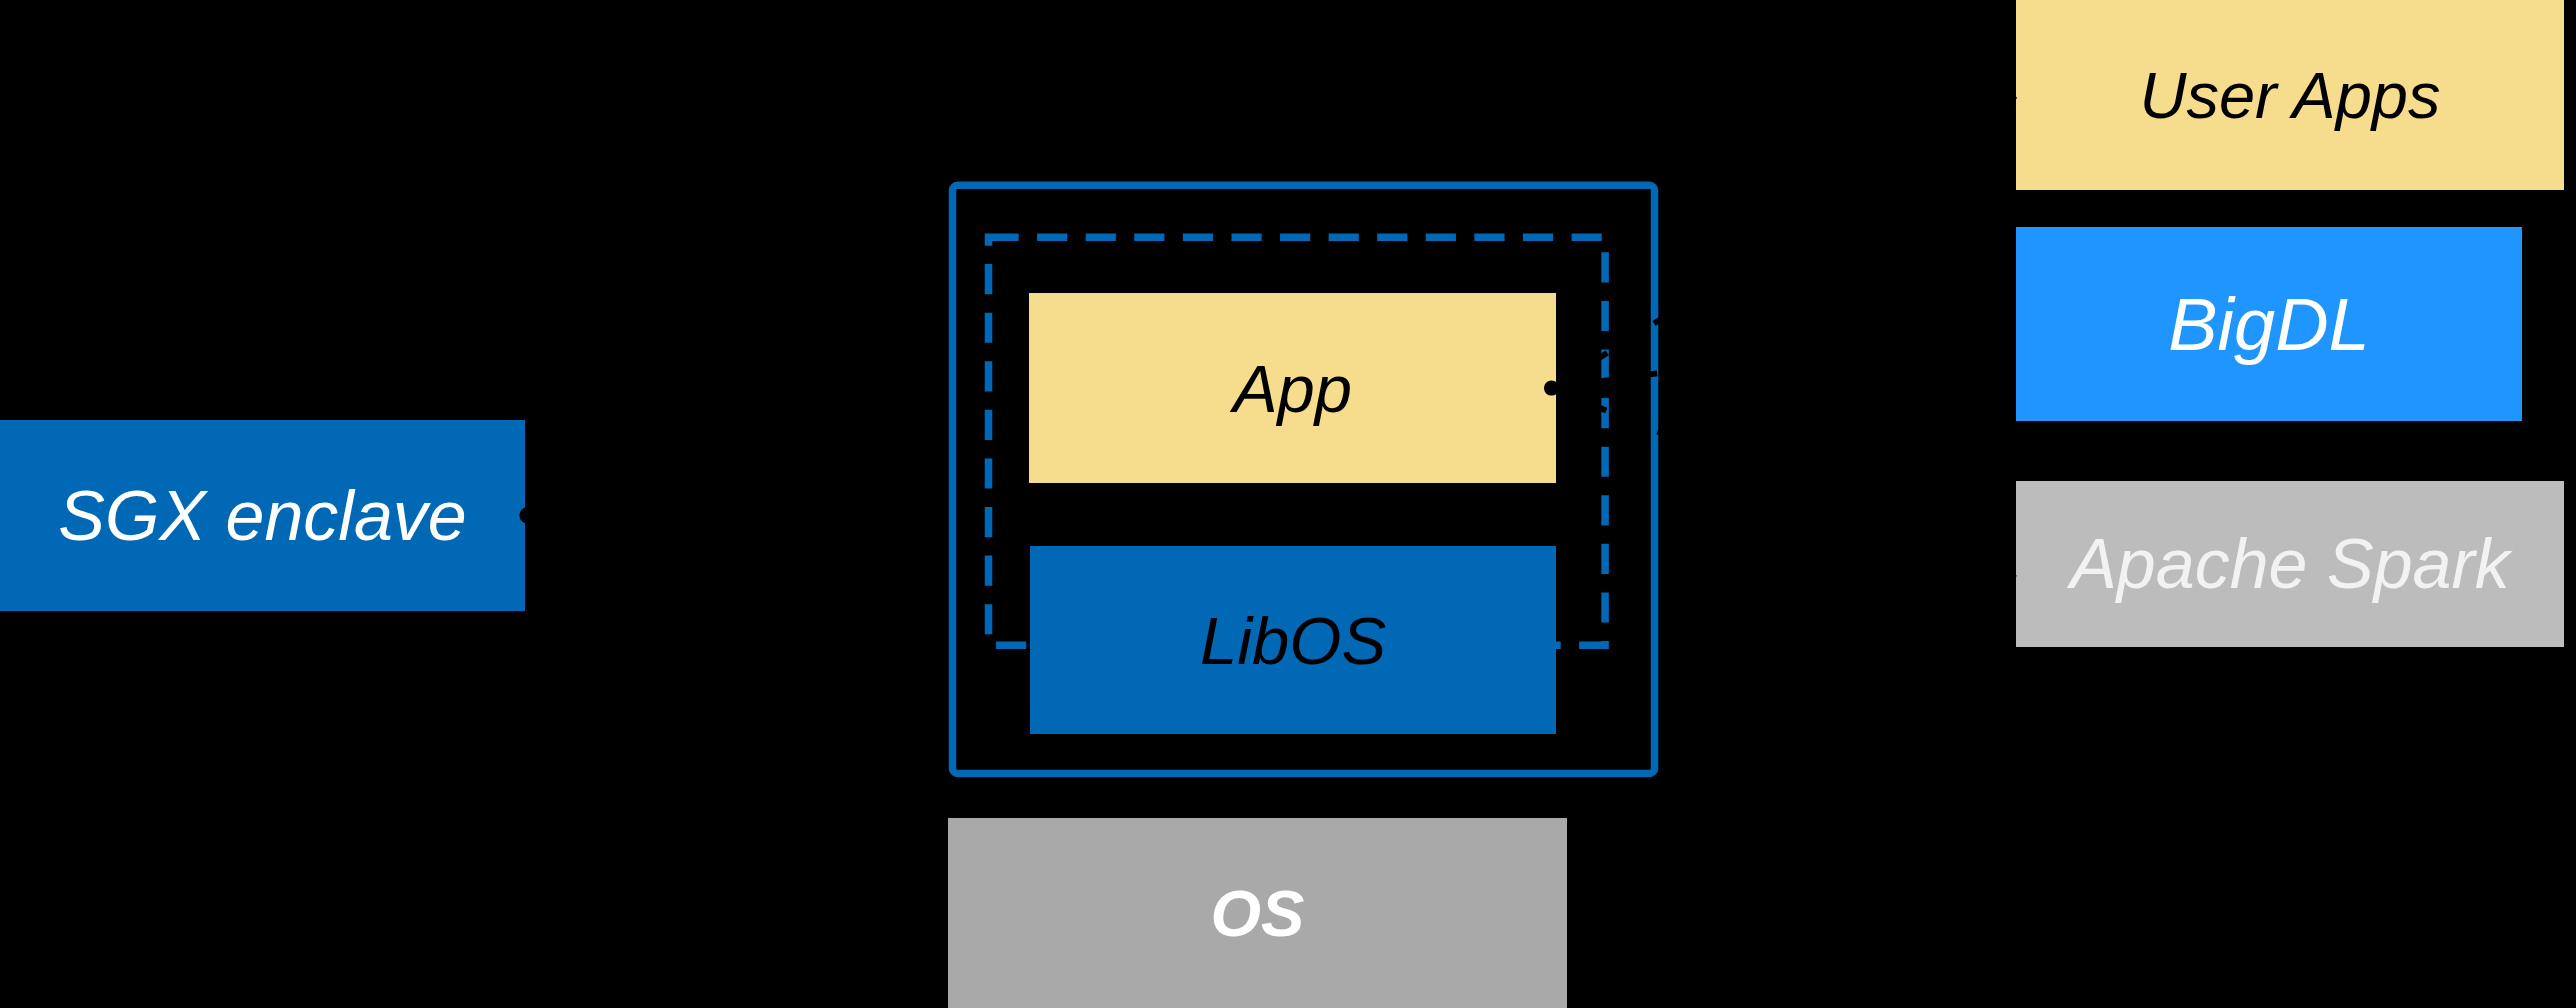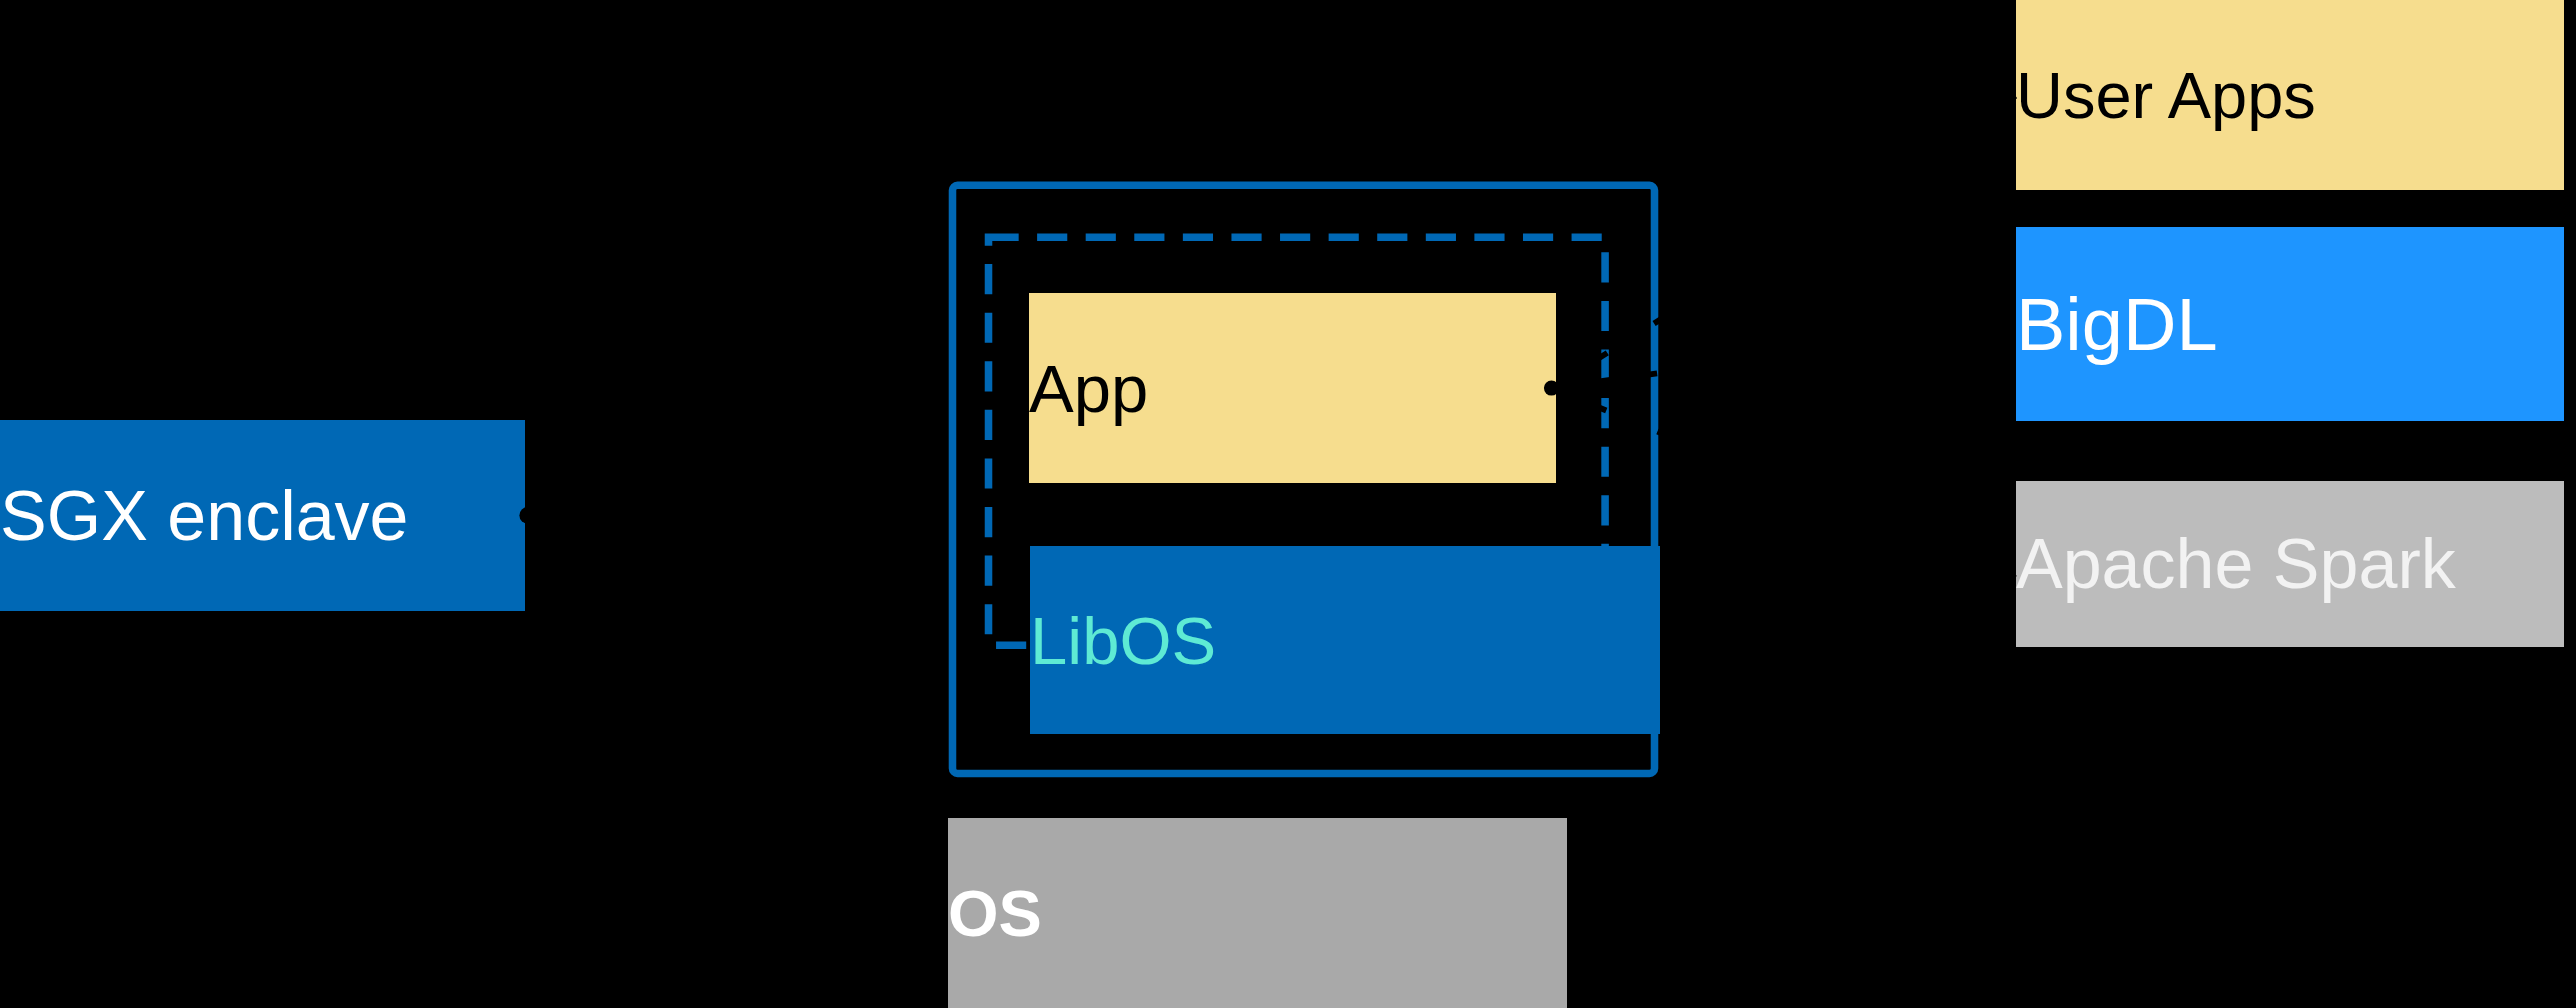--- a/index.html
+++ b/index.html
@@ -23,37 +23,38 @@
     height: 1009px;
     pointer-events: none;
   }
   .under-layer { z-index: 1; }
   .over-layer  { z-index: 3; }
 
   .box {
     position: absolute;
     display: flex;
     align-items: center;
-    justify-content: flex-start;
+    justify-content: center;
     box-sizing: border-box;
     z-index: 2;
     white-space: nowrap;
+    font-style: italic;
   }
   .label { display: block; }
 
   
   .sgx-box      { left: 0px;    top: 420px; width: 525px; height: 191px; font-size: 70px; color: #ffffff; }
   
   .app-box      { left: 1029px; top: 293px; width: 527px; height: 190px; font-size: 67px; color: #000000; }
-  .libos-box    { left: 1030px; top: 546px; width: 630px; height: 188px; font-size: 67px; color: #5eead4; }
+  .libos-box    { left: 1030px; top: 546px; width: 526px; height: 188px; font-size: 67px; color: #000000; }
   
   .os-box       { left: 948px; top: 818px; width: 619px; height: 190px; font-size: 65px; font-weight: bold; color: #ffffff; }
   
   .userapps-box { left: 2016px; top: 0px;   width: 548px; height: 190px; font-size: 65px; color: #000000; }
-  .bigdl-box    { left: 2016px; top: 227px; width: 548px; height: 194px; font-size: 74px; color: #ffffff; }
+  .bigdl-box    { left: 2016px; top: 227px; width: 506px; height: 194px; font-size: 74px; color: #ffffff; }
   .spark-box    { left: 2016px; top: 481px; width: 548px; height: 166px; font-size: 70px; color: #f2f2f2; }
 </style>
 </head>
 <body>
 
 <div class="canvas">
 
   <svg class="layer under-layer" viewBox="0 0 3075 1204">
     <rect x="1137" y="221" width="838" height="702" rx="6" fill="none" stroke-width="9" stroke="#0068b5"></rect>
     <rect x="1180" y="283" width="736" height="487" fill="none" stroke-width="9" stroke-dasharray="36 22" stroke="#0068b5"></rect>

